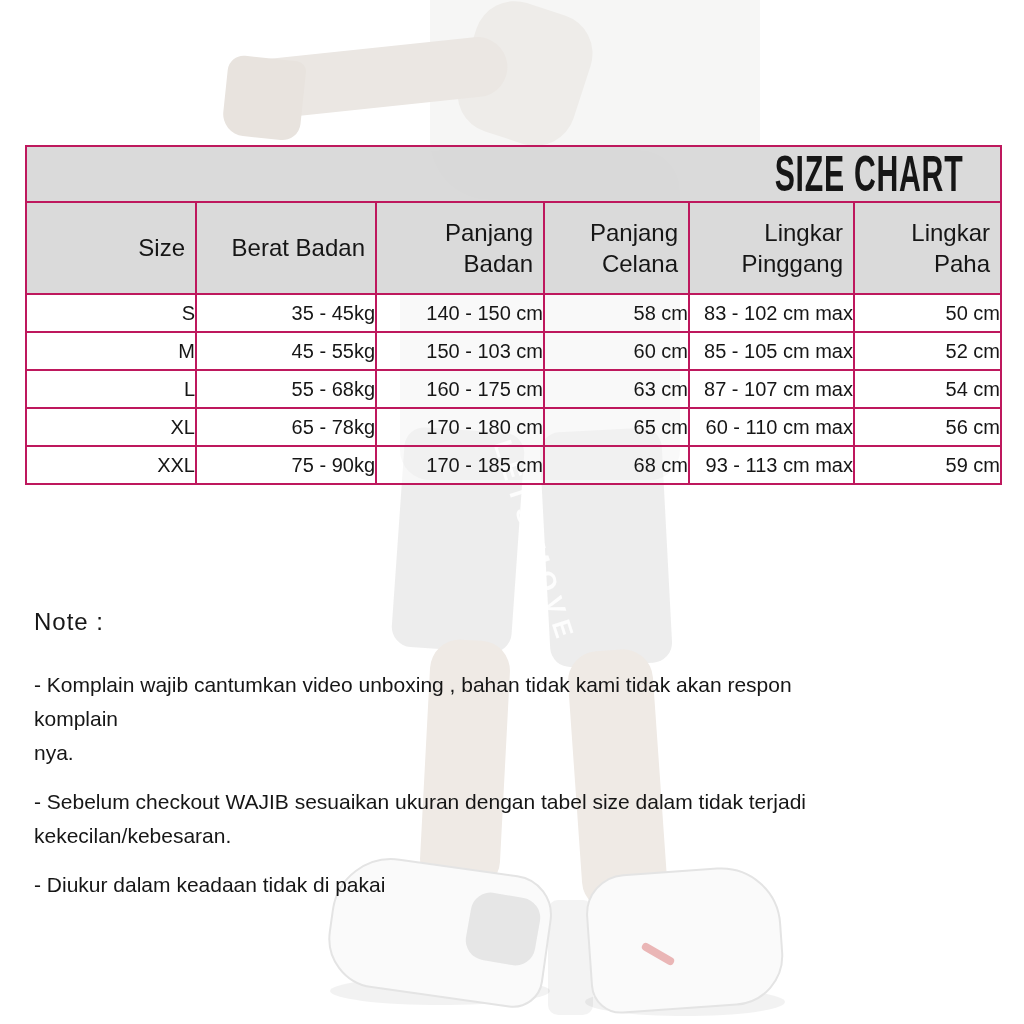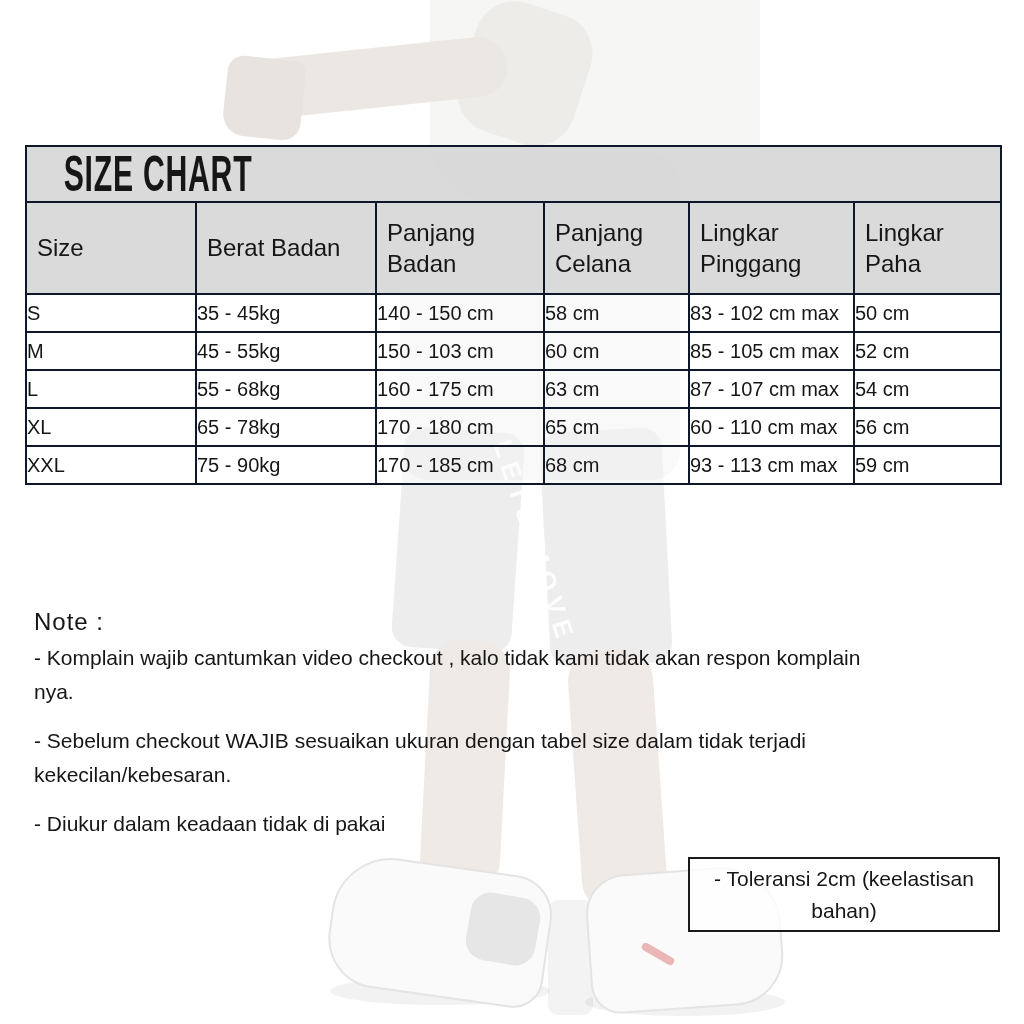--- a/index.html
+++ b/index.html
@@ -32,39 +32,39 @@
   .g-lace { left:640px; top:950px; width:36px; height:8px; background:#eab6b6; border-radius:4px; transform:rotate(30deg); }
   .g-shadowL { left:330px; top:977px; width:220px; height:28px; background:rgba(0,0,0,0.05); border-radius:50%; }
   .g-shadowR { left:585px; top:988px; width:200px; height:28px; background:rgba(0,0,0,0.05); border-radius:50%; }
 
   
   .size-table {
     position:absolute; left:25px; top:145px; width:975px; z-index:2;
     border-collapse:collapse; table-layout:fixed;
   }
   .size-table th, .size-table td {
-    border:2px solid #0f172a; text-align:left; vertical-align:middle;
+    border:2px solid #be185d; text-align:right; vertical-align:middle;
     padding:0; overflow:hidden;
   }
   .title-cell { height:54px; background:rgba(216,216,216,0.96); }
   .title-text {
     display:inline-block; font-size:42px; font-weight:800; letter-spacing:1px;
     transform:scale(0.72,1.18); white-space:nowrap;
   }
   .col-head th {
     height:82px; background:rgba(216,216,216,0.96);
     font-size:24px; font-weight:400; line-height:1.3; padding:4px 10px;
   }
   .size-table tbody td {
     height:36px; background:rgba(255,255,255,0.55); font-size:20px;
   }
 
   
   .notes { position:absolute; left:34px; top:608px; width:830px; z-index:2; }
-  .notes-heading { font-size:24px; margin:0 0 5px 0; font-weight:400; letter-spacing:1px; }
+  .notes-heading { font-size:24px; margin:0 0 32px 0; font-weight:400; letter-spacing:1px; }
   .note-item { font-size:21px; line-height:1.62; margin:0 0 15px 0; white-space:pre-line; }
 
   
   .tolerance-box {
     position:absolute; left:688px; top:857px; width:312px; height:75px; z-index:2;
     border:2px solid #1a1a1a; background:rgba(255,255,255,0.78);
     display:flex; align-items:center; justify-content:center; text-align:center;
     box-sizing:border-box;
   }
   .tolerance-text { font-size:21px; line-height:1.5; white-space:pre-line; }
@@ -157,25 +157,21 @@
         <td>170 - 185 cm</td>
         <td>68 cm</td>
         <td>93 - 113 cm max</td>
         <td>59 cm</td>
       </tr>
     </tbody>
   </table>
 
   <div class="notes">
     <p class="notes-heading">Note :</p>
-    <p class="note-item">- Komplain wajib cantumkan video checkout , kalo tidak kami tidak akan respon komplain
+    <p class="note-item">- Komplain wajib cantumkan video unboxing , bahan tidak kami tidak akan respon komplain
 nya.</p>
     <p class="note-item">- Sebelum checkout WAJIB sesuaikan ukuran dengan tabel size dalam tidak terjadi
 kekecilan/kebesaran.</p>
     <p class="note-item">- Diukur dalam keadaan tidak di pakai</p>
   </div>
 
-  <div class="tolerance-box">
-    <span class="tolerance-text">- Toleransi 2cm (keelastisan
-bahan)</span>
-  </div>
 
 </div>
 
 </body></html>

